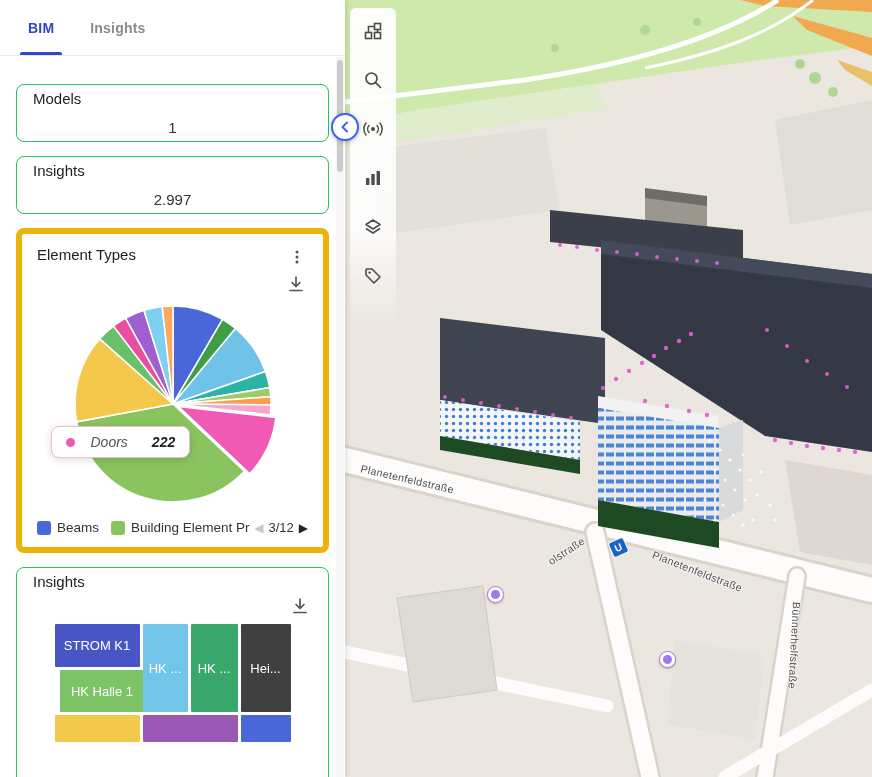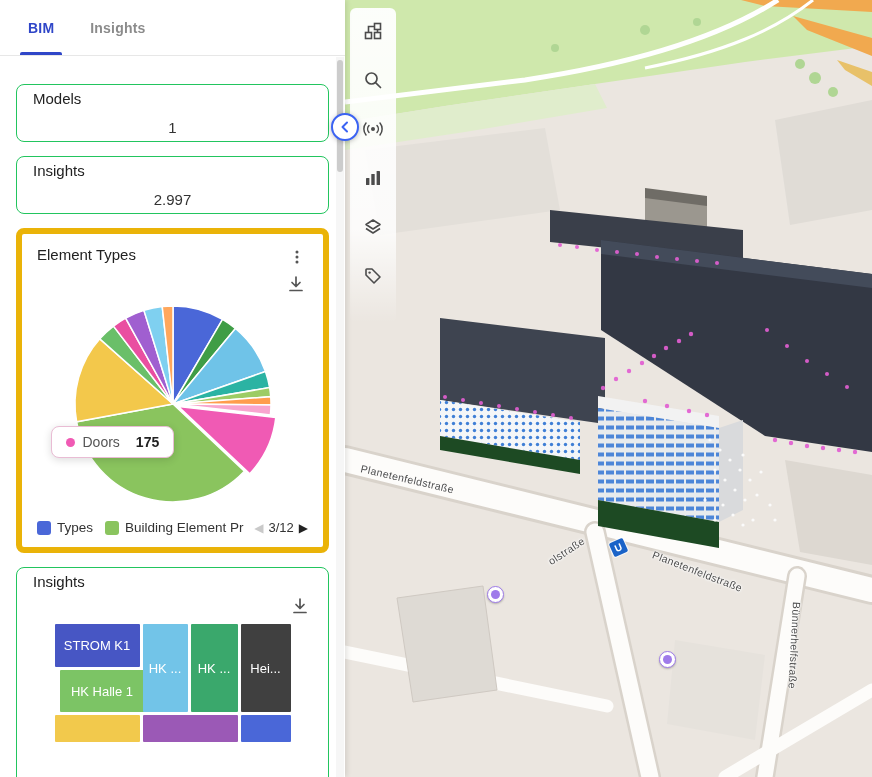--- a/index.html
+++ b/index.html
@@ -28,22 +28,22 @@
   .card-header { display: flex; justify-content: space-between; align-items: flex-start; }
   .icon-btn { background: none; border: none; cursor: pointer; color: #555; padding: 2px;
               display: inline-flex; align-items: center; justify-content: center; }
   .dl-row { display: flex; justify-content: flex-end; margin-top: 4px; color: #6b7280; }
 
   
   .chart-wrap { position: relative; width: 212px; margin: 2px auto 0; }
   .chart-wrap svg { display: block; }
   .tooltip { position: absolute; left: -16px; top: 128px; background: #fff;
              border: 1px solid #e9bcd4; border-radius: 8px; padding: 7px 14px;
-             display: flex; align-items: center; gap: 8px;
-             box-shadow: 0 2px 8px rgba(0,0,0,.14); white-space: nowrap; }
+             display: flex; align-items: center; gap: 16px;
+             box-shadow: 0 2px 8px rgba(0,0,0,.14); white-space: nowrap; font-style: italic; }
   .tooltip .dot { width: 9px; height: 9px; border-radius: 50%; display: inline-block; }
   .tt-label { font-size: 14px; color: #555; }
   .tt-value { font-size: 14px; font-weight: 700; color: #222; margin-left: 8px; }
 
   .legend-row { display: flex; align-items: center; margin-top: 10px; font-size: 13.5px; color: #333; }
   .legend-items { display: flex; align-items: center; gap: 12px; overflow: hidden; flex: 1; }
   .legend-item { display: flex; align-items: center; gap: 6px; white-space: nowrap; }
   .legend-item .sw { width: 14px; height: 14px; border-radius: 3px; flex: 0 0 auto; }
   .legend-item:last-child span.lb { max-width: 126px; overflow: hidden; }
   .pager { display: flex; align-items: center; gap: 3px; margin-left: 4px; flex: 0 0 auto; }
@@ -152,29 +152,29 @@
               <path d="M 0.00 0.00 L -96.36 17.86 A 98 98 0 0 1 -73.18 -65.18 Z" fill="#f3c84b" stroke="#ffffff" stroke-width="1.5"></path>
               <path d="M 0.00 0.00 L -73.18 -65.18 A 98 98 0 0 1 -59.50 -77.87 Z" fill="#6abf69" stroke="#ffffff" stroke-width="1.5"></path>
               <path d="M 0.00 0.00 L -59.50 -77.87 A 98 98 0 0 1 -47.34 -85.81 Z" fill="#e94fa1" stroke="#ffffff" stroke-width="1.5"></path>
               <path d="M 0.00 0.00 L -47.34 -85.81 A 98 98 0 0 1 -29.04 -93.60 Z" fill="#a05fd0" stroke="#ffffff" stroke-width="1.5"></path>
               <path d="M 0.00 0.00 L -29.04 -93.60 A 98 98 0 0 1 -10.77 -97.41 Z" fill="#7fd0f0" stroke="#ffffff" stroke-width="1.5"></path>
               <path d="M 0.00 0.00 L -10.77 -97.41 A 98 98 0 0 1 0.00 -98.00 Z" fill="#ffa75c" stroke="#ffffff" stroke-width="1.5"></path>
             </svg>
           <div class="tooltip">
             <span class="dot" style="background: rgb(240, 90, 180);"></span>
             <span class="tt-label">Doors</span>
-            <span class="tt-value">175</span>
+            <span class="tt-value">222</span>
           </div>
         </div>
 
         <div class="legend-row">
           <div class="legend-items">
               <div class="legend-item">
                 <span class="sw" style="background: rgb(74, 103, 216);"></span>
-                <span class="lb">Types</span>
+                <span class="lb">Beams</span>
               </div>
               <div class="legend-item">
                 <span class="sw" style="background: rgb(138, 196, 94);"></span>
                 <span class="lb">Building Element Pr</span>
               </div>
             </div>
           <div class="pager">
             <span class="pg prev">◀</span>
             <span class="pg-label">3/12</span>
             <span class="pg next">▶</span>

